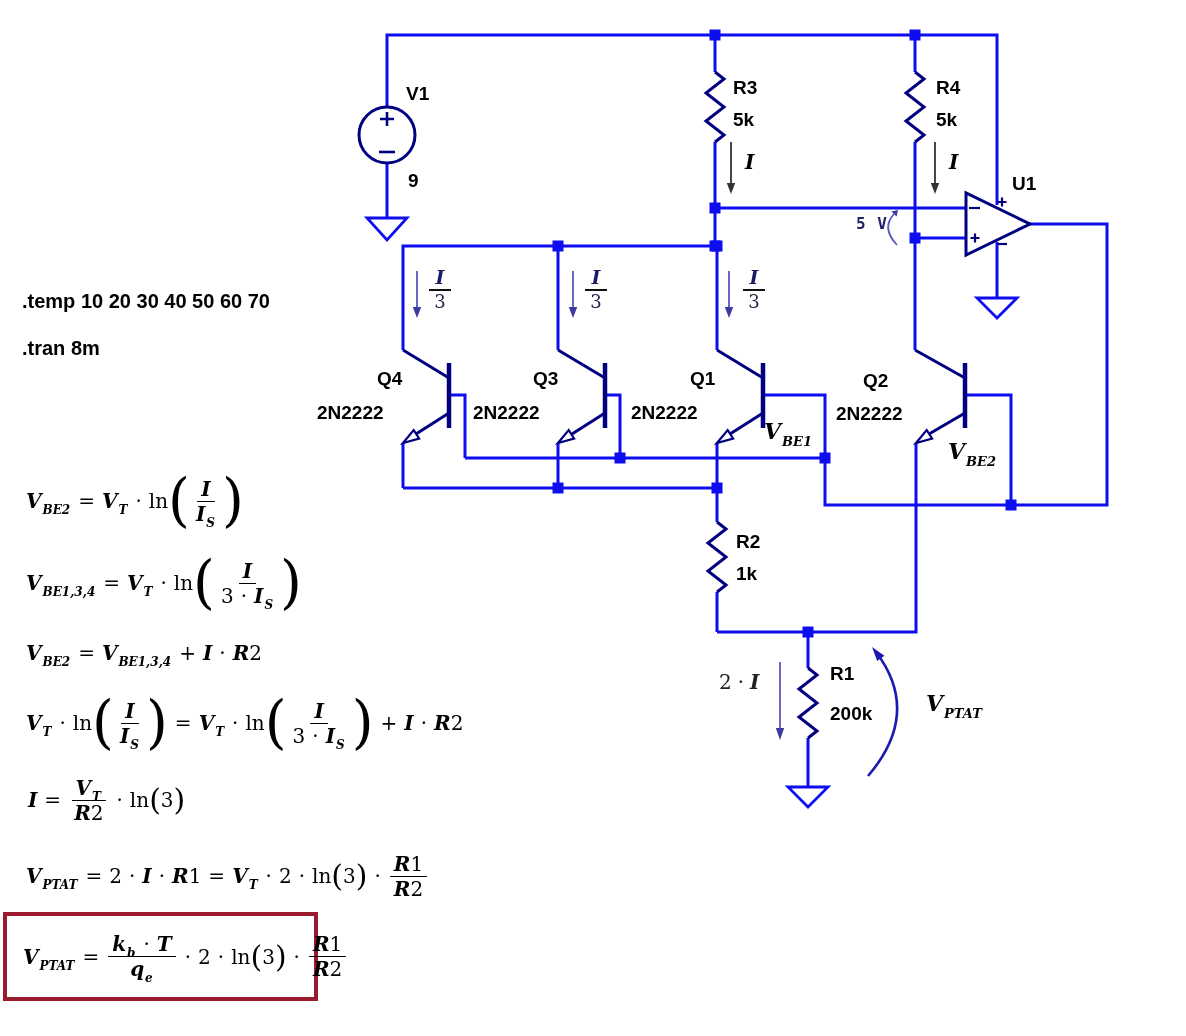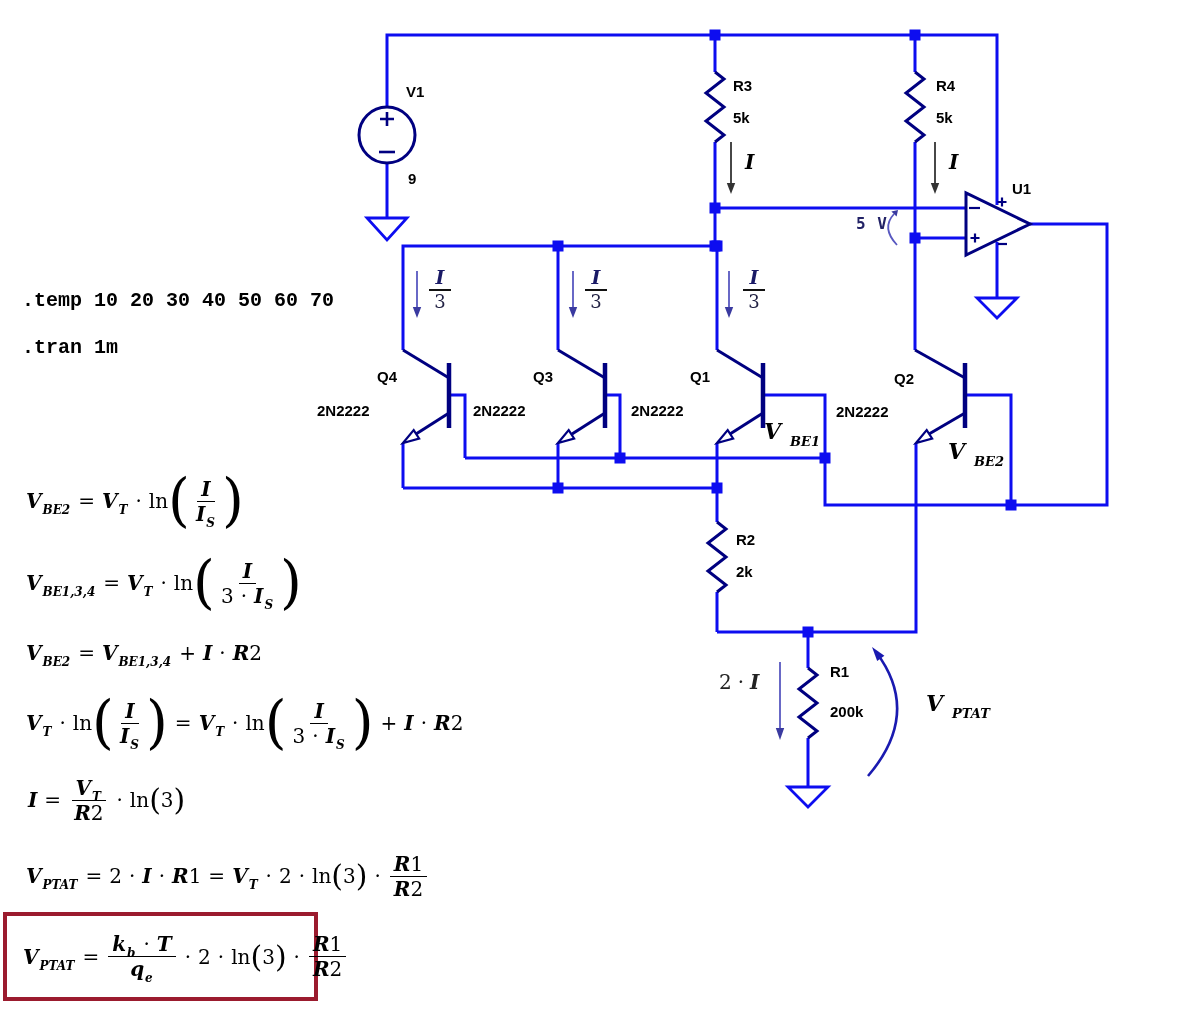--- a/index.html
+++ b/index.html
@@ -1,31 +1,31 @@
 <!DOCTYPE html>
 <html><head>
 <meta charset="utf-8">
 <style>
   html,body{margin:0;padding:0;background:#fff;}
   .stage{position:relative;width:1186px;height:1036px;background:#fff;overflow:hidden;
          font-family:"Liberation Sans",sans-serif;}
   svg{position:absolute;left:0;top:0;}
   .lbl{position:absolute;font-family:"Liberation Sans",sans-serif;font-weight:bold;
-       font-size:15px;color:#000;white-space:nowrap;line-height:1;}
-  .dir{position:absolute;font-family:Liberation Mono, monospace;font-weight:bold;
+       font-size:19px;color:#000;white-space:nowrap;line-height:1;}
+  .dir{position:absolute;font-family:Liberation Sans, sans-serif;font-weight:bold;
        font-size:20px;color:#000;white-space:nowrap;line-height:1;}
   .ilab{position:absolute;font-family:"DejaVu Serif",serif;font-weight:bold;font-style:italic;
         font-size:20px;color:#000;line-height:1;}
   .i3{position:absolute;width:26px;text-align:center;font-family:"DejaVu Serif",serif;}
   .i3 .n{display:block;font-weight:bold;font-style:italic;font-size:19px;line-height:22px;color:#1a1a66;}
   .i3 .bar{display:block;height:2px;background:#111;margin:1px 2px;}
   .i3 .d{display:block;font-size:18px;line-height:20px;color:#222244;}
   .vlab{position:absolute;font-family:"DejaVu Serif",serif;color:#000;white-space:nowrap;line-height:1;}
   .vlab .vb{font-size:22px;font-weight:bold;font-style:italic;}
-  .vlab .vbsub{font-size:13px;font-weight:bold;font-style:italic;position:relative;top:7px;margin-left:9px;}
+  .vlab .vbsub{font-size:13px;font-weight:bold;font-style:italic;position:relative;top:7px;margin-left:1px;}
   .twoi{position:absolute;font-family:"DejaVu Serif",serif;font-size:20px;color:#222;white-space:nowrap;line-height:1;}
   .twoi .dot{margin:0 6px;}
   .twoi .ivar{font-weight:bold;font-style:italic;}
   .zerov{position:absolute;font-family:"DejaVu Sans Mono",monospace;font-size:16px;
          font-weight:bold;color:#222266;line-height:1;letter-spacing:1px;}
   
   .eq{position:absolute;display:flex;align-items:center;font-family:"DejaVu Serif",serif;
       font-size:20px;color:#000;white-space:nowrap;}
   .eq .tv{font-style:italic;font-weight:bold;}
   .eq .tsub{font-size:12px;font-style:italic;font-weight:bold;position:relative;top:6px;margin:0 1px;}
@@ -178,40 +178,40 @@
       <polygon points="872,647 884.4,655.7 877.2,661.1" fill="#1a1ab0" stroke="none"></polygon>
     </g>
     <g stroke="#5858c0" stroke-width="1.8" fill="none">
       <path d="M897 245 Q881 228 894 214"></path>
       <polygon points="898,210 896.6,216.4 891.4,211.6" fill="#3a3aa0" stroke="none"></polygon>
     </g>
   </g>
 </svg>
 
 <div class="dir" style="left:22px;top:291px">.temp 10 20 30 40 50 60 70</div>
-<div class="dir" style="left:22px;top:338px">.tran 1m</div>
+<div class="dir" style="left:22px;top:338px">.tran 8m</div>
 
 <div class="lbl" style="left:406px;top:84px">V1</div>
 <div class="lbl" style="left:408px;top:171px">9</div>
 <div class="lbl" style="left:733px;top:78px">R3</div>
 <div class="lbl" style="left:733px;top:110px">5k</div>
 <div class="lbl" style="left:936px;top:78px">R4</div>
 <div class="lbl" style="left:936px;top:110px">5k</div>
 <div class="lbl" style="left:736px;top:532px">R2</div>
-<div class="lbl" style="left:736px;top:564px">2k</div>
+<div class="lbl" style="left:736px;top:564px">1k</div>
 <div class="lbl" style="left:830px;top:664px">R1</div>
 <div class="lbl" style="left:830px;top:704px">200k</div>
-<div class="lbl" style="left:1012px;top:181px">U1</div>
+<div class="lbl" style="left:1012px;top:174px">U1</div>
 <div class="lbl" style="left:377px;top:369px">Q4</div>
 <div class="lbl" style="left:317px;top:403px">2N2222</div>
 <div class="lbl" style="left:533px;top:369px">Q3</div>
 <div class="lbl" style="left:473px;top:403px">2N2222</div>
 <div class="lbl" style="left:690px;top:369px">Q1</div>
 <div class="lbl" style="left:631px;top:403px">2N2222</div>
-<div class="lbl" style="left:894px;top:371px">Q2</div>
+<div class="lbl" style="left:863px;top:371px">Q2</div>
 <div class="lbl" style="left:836px;top:404px">2N2222</div>
 
 <div class="ilab" style="left:745px;top:152px">I</div>
 <div class="ilab" style="left:949px;top:152px">I</div>
 
 <div class="i3" style="left:427px;top:266px">
   <span class="n">I</span>
       <span class="bar"></span>
       <span class="d">3</span>
 </div>

